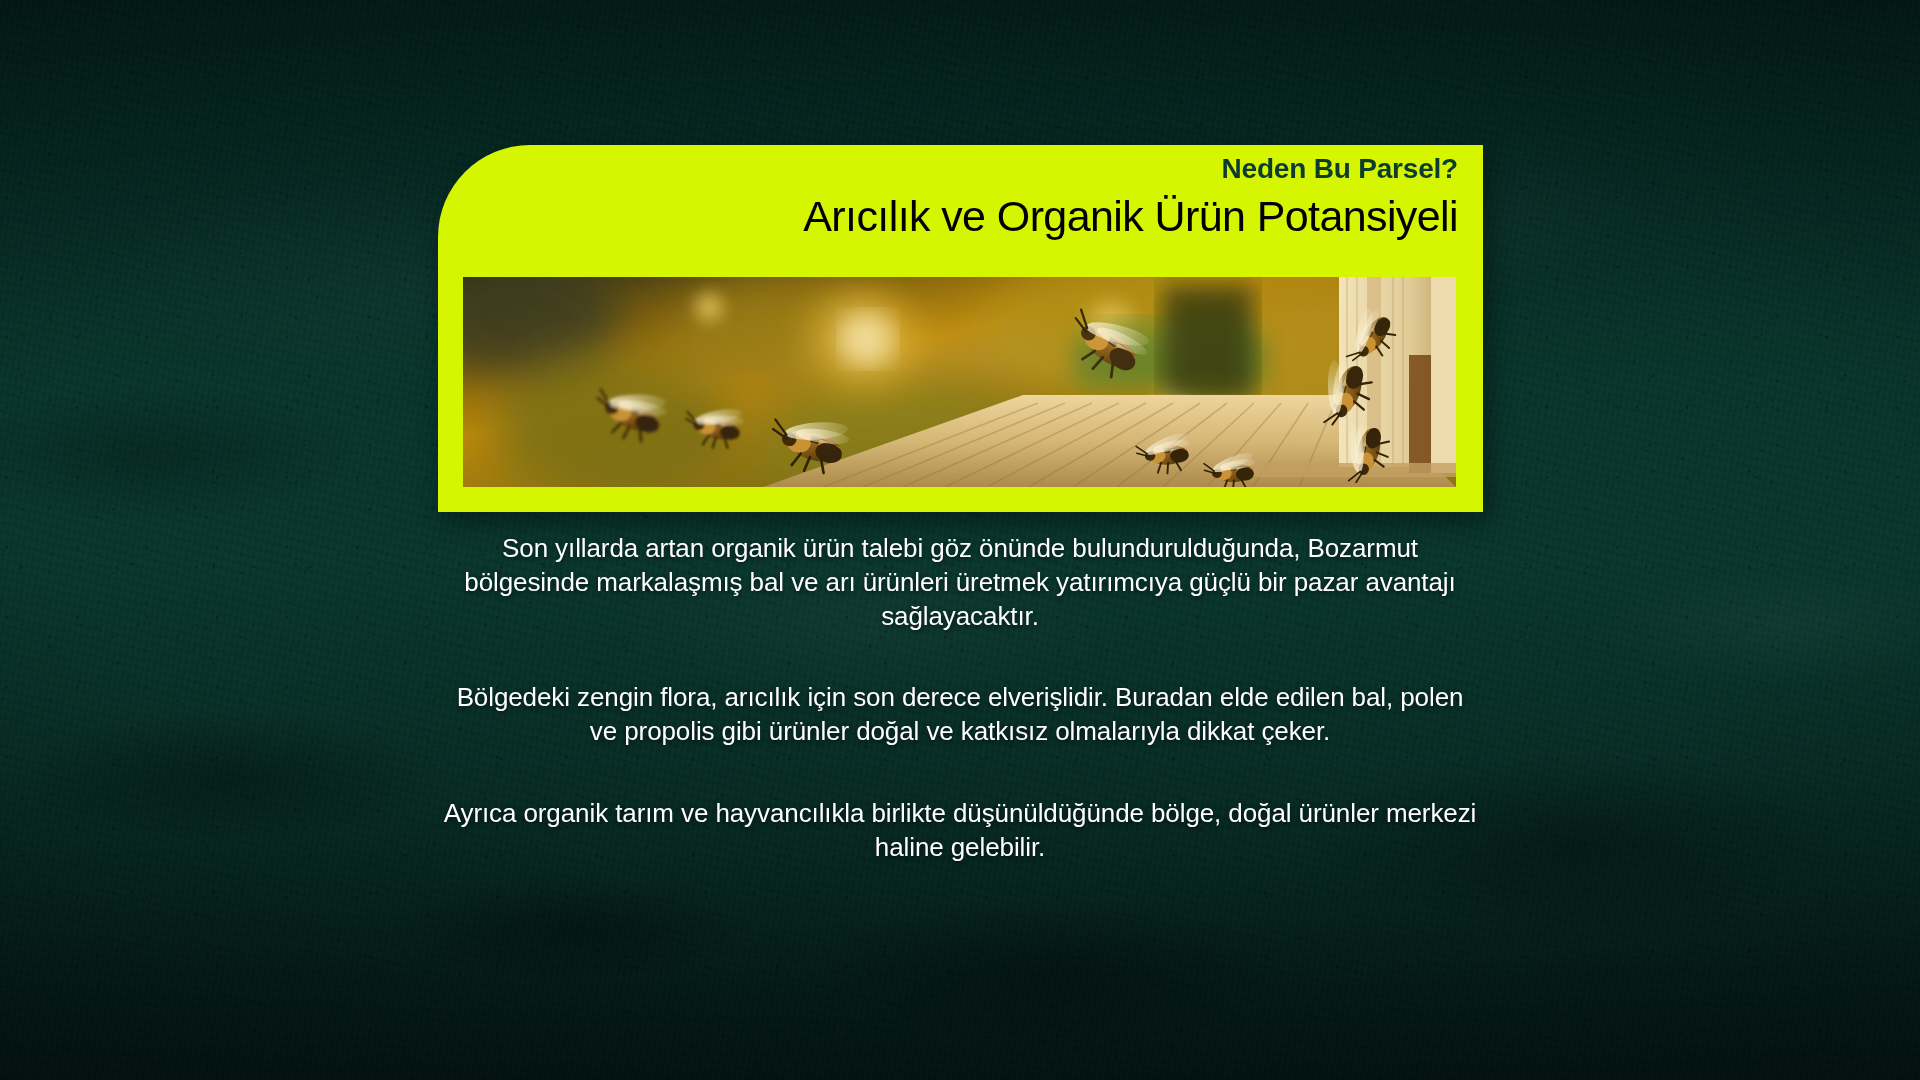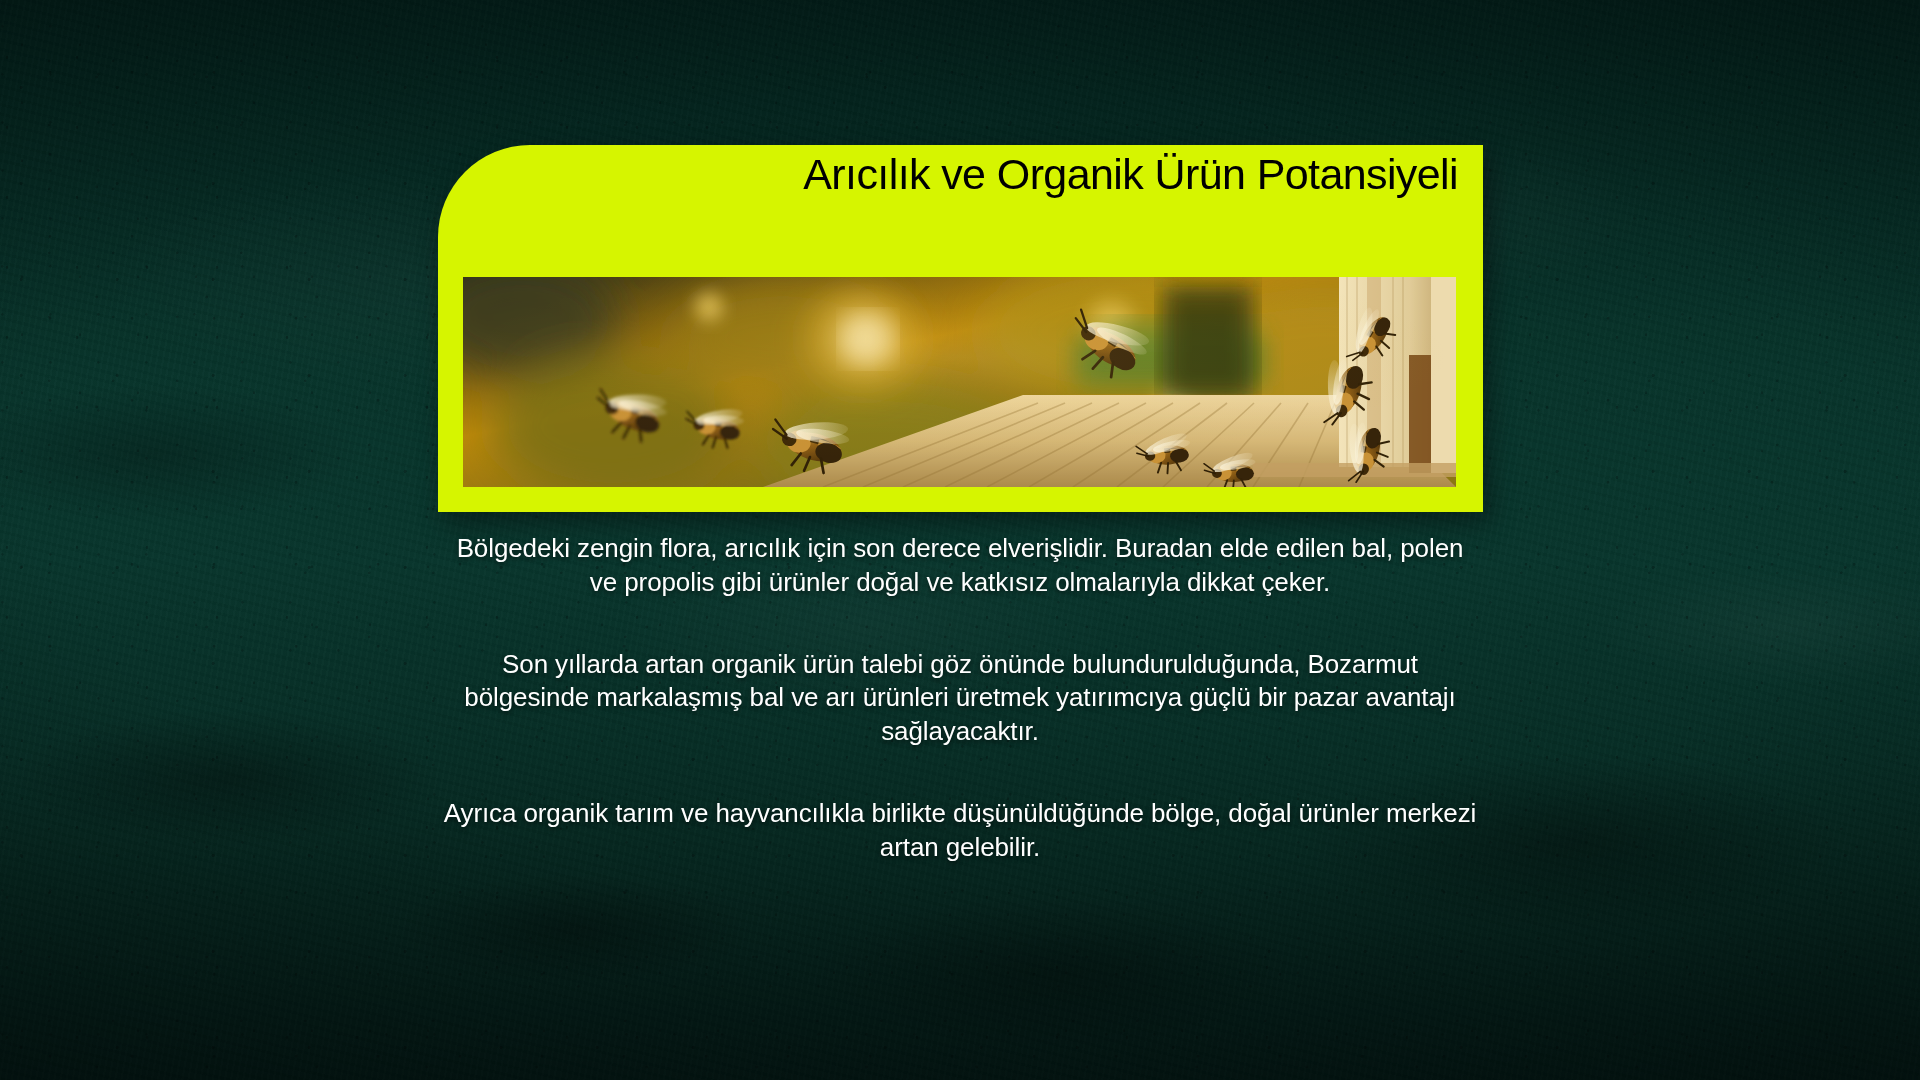--- a/index.html
+++ b/index.html
@@ -141,20 +141,21 @@
 
 <div class="stage">
 
   <div class="bg-photo"></div>
   <div class="bg-noise"></div>
   <div class="bg-tint"></div>
 
   <section class="card">
 
     <div class="card-heading">
+      <div class="eyebrow">Neden Bu Parsel?</div>
       <h1 class="headline">Arıcılık ve Organik Ürün Potansiyeli</h1>
     </div>
 
     <figure class="photo">
       <svg viewBox="0 0 993 210" preserveAspectRatio="xMidYMid slice" aria-hidden="true">
         <defs>
 
           <linearGradient id="bgGold" x1="0" y1="0" x2="1" y2="1">
             <stop offset="0" stop-color="#1d2417"></stop>
             <stop offset="0.18" stop-color="#6b5410"></stop>
@@ -320,18 +321,18 @@
             <use href="#bee"></use>
           </g>
 
         <rect width="993" height="210" fill="#d99a10" opacity=".10"></rect>
         <rect width="993" height="210" fill="url(#sunflare)" opacity=".10"></rect>
       </svg>
     </figure>
   </section>
 
   <div class="copy">
+    <p>Son yıllarda artan organik ürün talebi göz önünde bulundurulduğunda, Bozarmut bölgesinde markalaşmış bal ve arı ürünleri üretmek yatırımcıya güçlü bir pazar avantajı sağlayacaktır.</p>
     <p>Bölgedeki zengin flora, arıcılık için son derece elverişlidir. Buradan elde edilen bal, polen ve propolis gibi ürünler doğal ve katkısız olmalarıyla dikkat çeker.</p>
-    <p>Son yıllarda artan organik ürün talebi göz önünde bulundurulduğunda, Bozarmut bölgesinde markalaşmış bal ve arı ürünleri üretmek yatırımcıya güçlü bir pazar avantajı sağlayacaktır.</p>
-    <p>Ayrıca organik tarım ve hayvancılıkla birlikte düşünüldüğünde bölge, doğal ürünler merkezi artan gelebilir.</p>
+    <p>Ayrıca organik tarım ve hayvancılıkla birlikte düşünüldüğünde bölge, doğal ürünler merkezi haline gelebilir.</p>
   </div>
 
 </div>
 
 </body></html>

